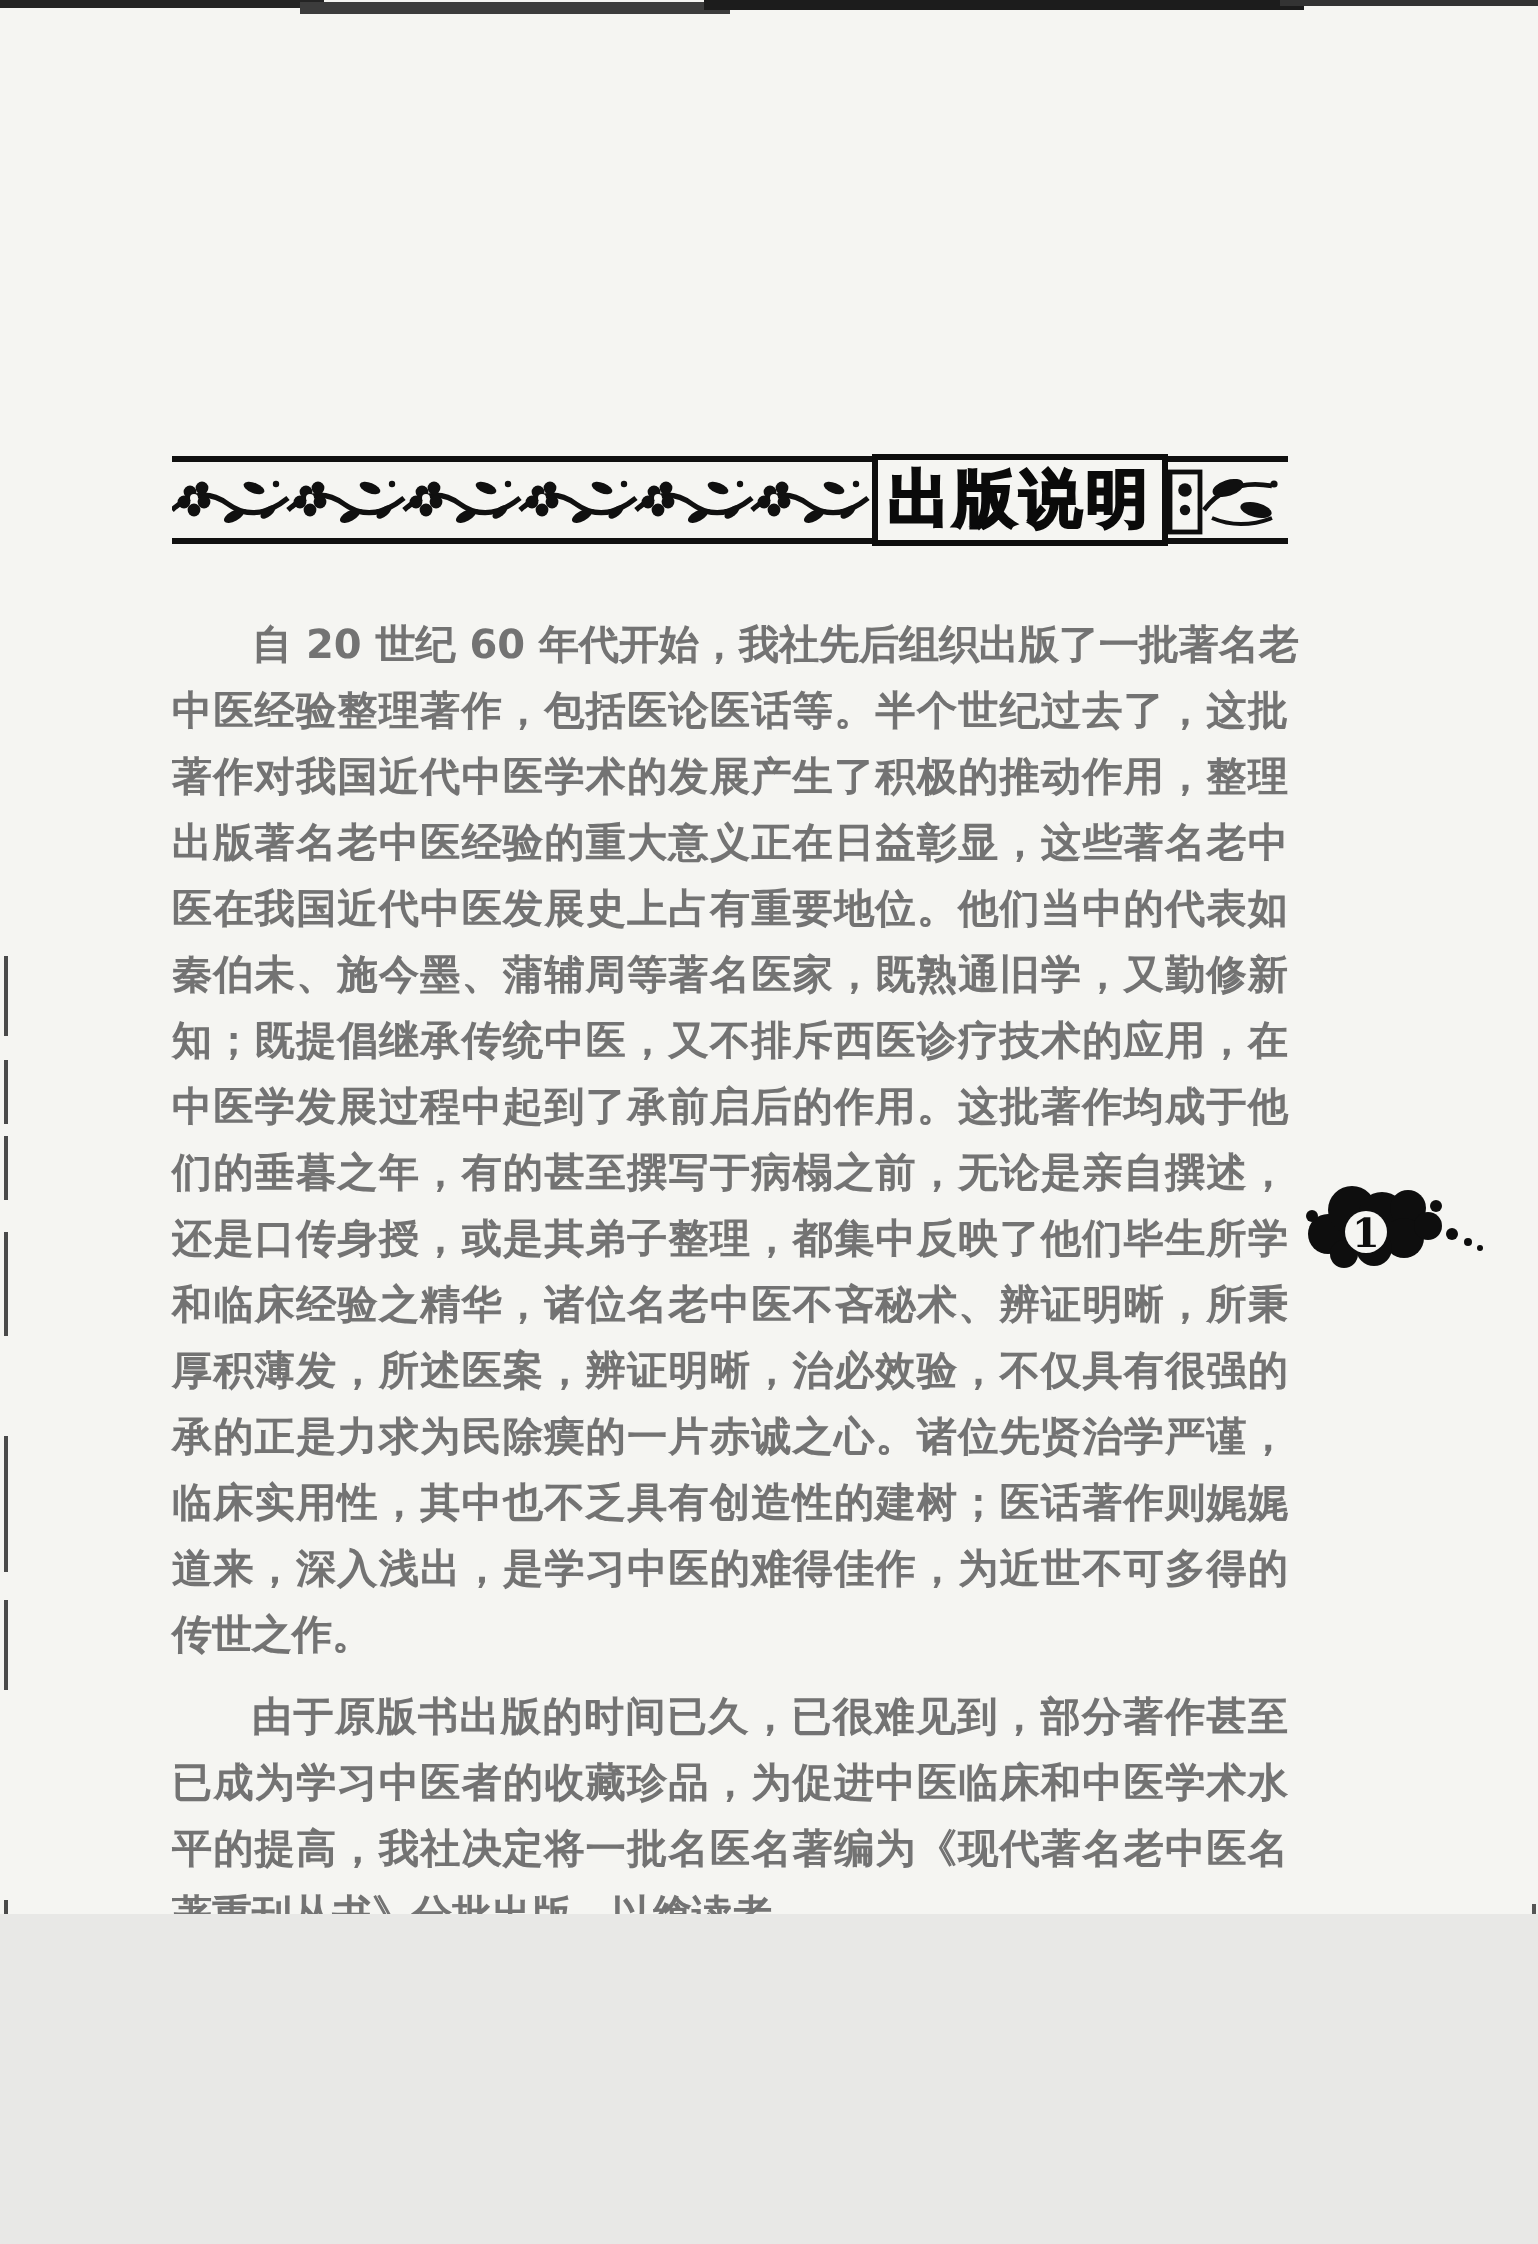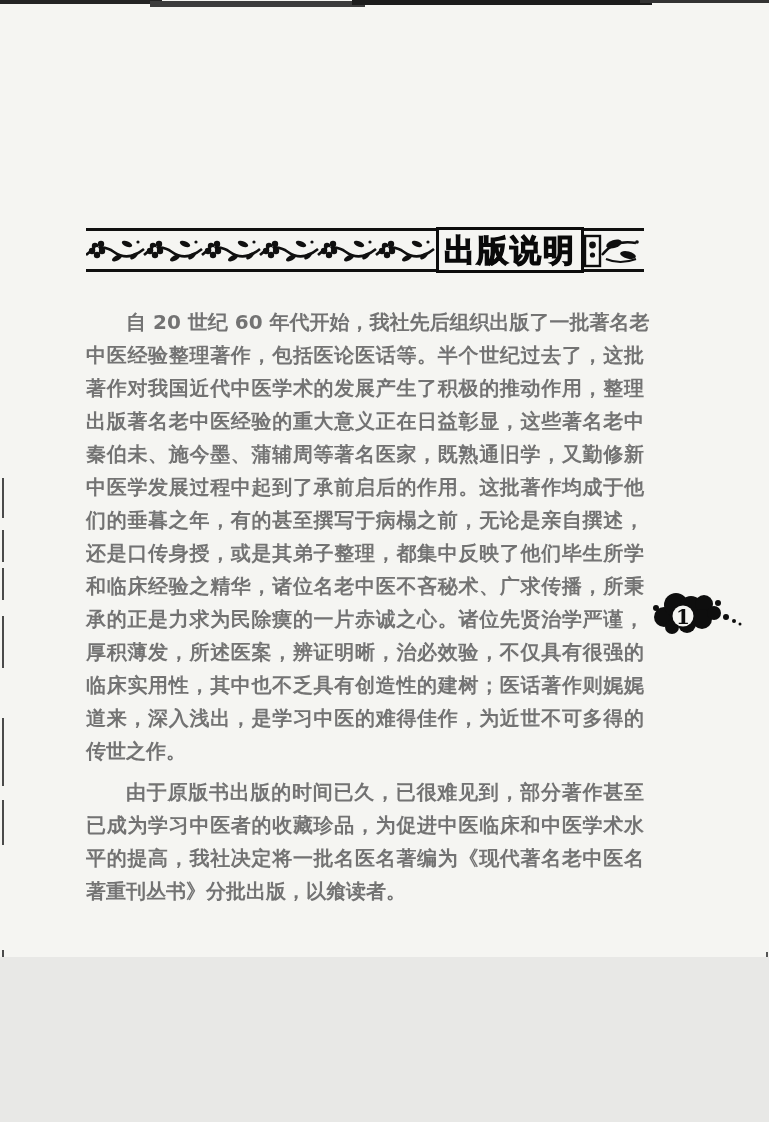--- a/index.html
+++ b/index.html
@@ -150,27 +150,29 @@
     </svg>
   </div>
 
   <div class="body-text">
     <div class="para">
 
     <div class="line">自 20 世纪 60 年代开始，我社先后组织出版了一批著名老</div>
         <div class="line">中医经验整理著作，包括医论医话等。半个世纪过去了，这批</div>
         <div class="line">著作对我国近代中医学术的发展产生了积极的推动作用，整理</div>
         <div class="line">出版著名老中医经验的重大意义正在日益彰显，这些著名老中</div>
+        <div class="line">医在我国近代中医发展史上占有重要地位。他们当中的代表如</div>
         <div class="line">秦伯未、施今墨、蒲辅周等著名医家，既熟通旧学，又勤修新</div>
+        <div class="line">知；既提倡继承传统中医，又不排斥西医诊疗技术的应用，在</div>
         <div class="line">中医学发展过程中起到了承前启后的作用。这批著作均成于他</div>
         <div class="line">们的垂暮之年，有的甚至撰写于病榻之前，无论是亲自撰述，</div>
         <div class="line">还是口传身授，或是其弟子整理，都集中反映了他们毕生所学</div>
-        <div class="line">和临床经验之精华，诸位名老中医不吝秘术、广求传播，所秉</div>
+        <div class="line">和临床经验之精华，诸位名老中医不吝秘术、辨证明晰，所秉</div>
+        <div class="line">厚积薄发，所述医案，辨证明晰，治必效验，不仅具有很强的</div>
         <div class="line">承的正是力求为民除瘼的一片赤诚之心。诸位先贤治学严谨，</div>
-        <div class="line">厚积薄发，所述医案，辨证明晰，治必效验，不仅具有很强的</div>
         <div class="line">临床实用性，其中也不乏具有创造性的建树；医话著作则娓娓</div>
         <div class="line">道来，深入浅出，是学习中医的难得佳作，为近世不可多得的</div>
         <div class="line">传世之作。</div>
       </div>
     <div class="para">
 
     <div class="line">由于原版书出版的时间已久，已很难见到，部分著作甚至</div>
         <div class="line">已成为学习中医者的收藏珍品，为促进中医临床和中医学术水</div>
         <div class="line">平的提高，我社决定将一批名医名著编为《现代著名老中医名</div>
         <div class="line">著重刊丛书》分批出版，以飨读者。</div>

